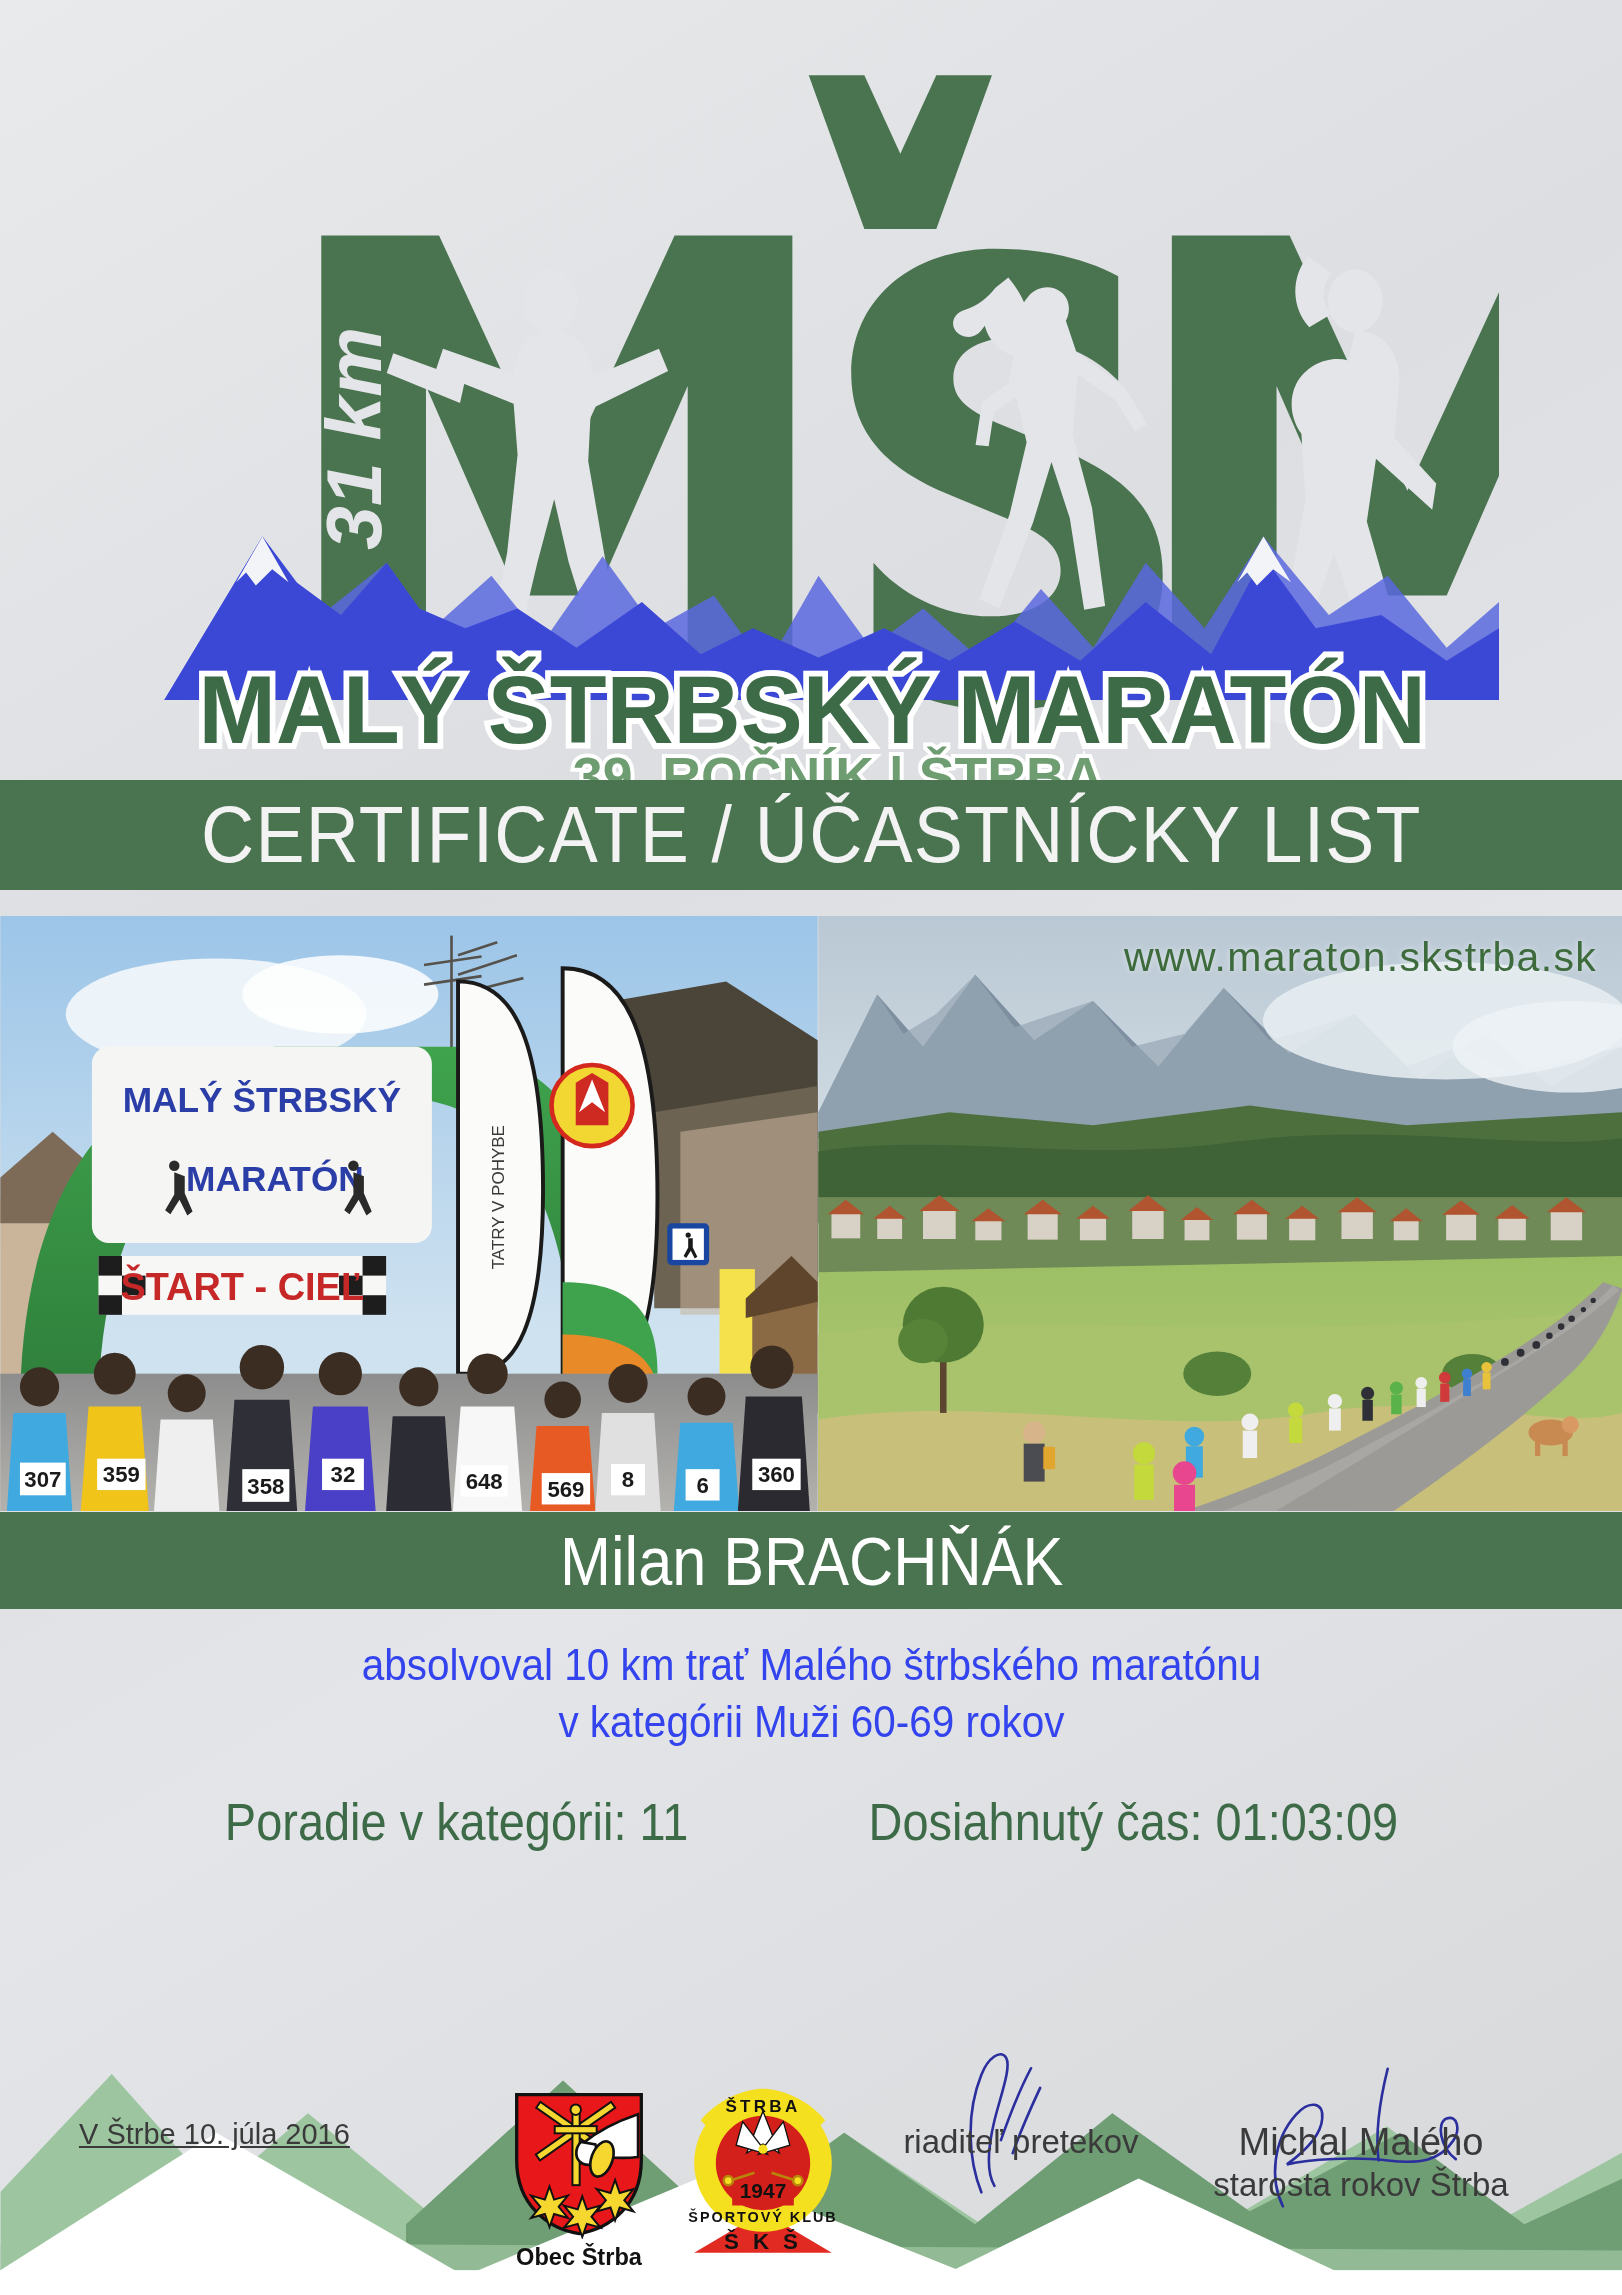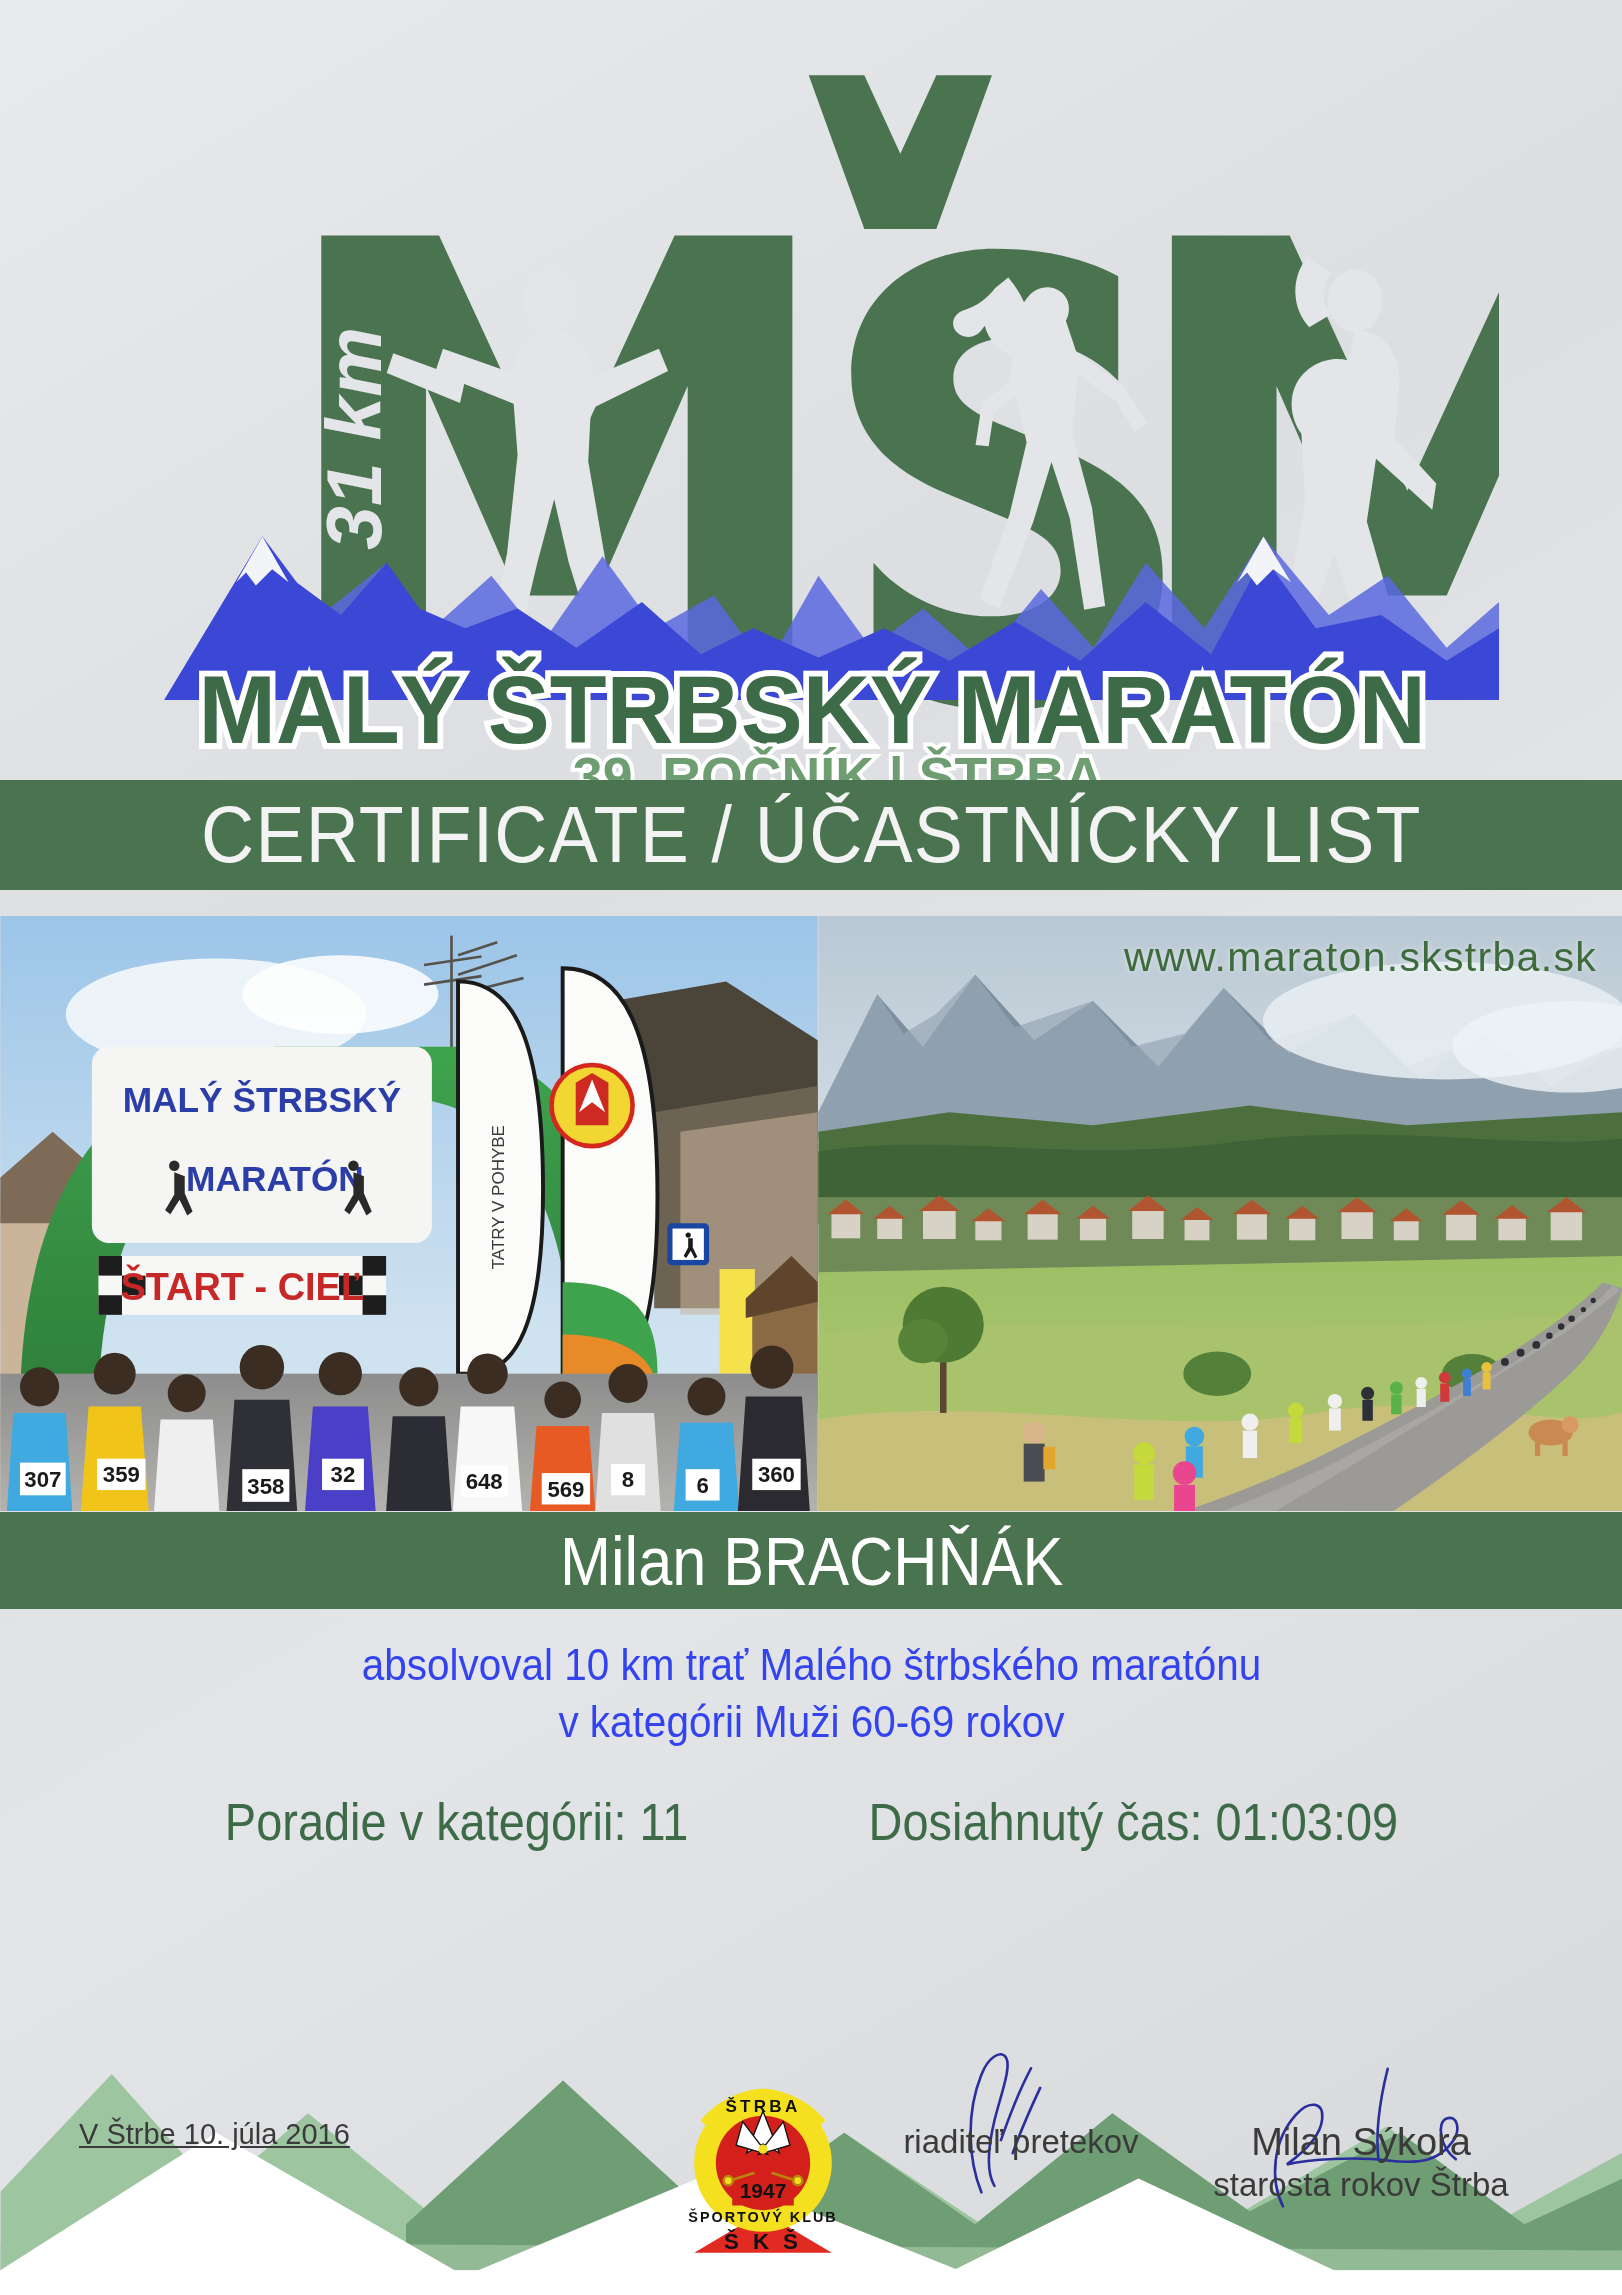--- a/index.html
+++ b/index.html
@@ -456,20 +456,44 @@
     <path d="M-60,578 L330,330 L760,578 Z" fill="#ffffff"></path>
     <path d="M640,578 L1090,390 L1560,578 Z" fill="#ffffff"></path>
     <path d="M1380,578 L1740,400 L2120,578 Z" fill="#ffffff"></path>
     <rect x="0" y="540" width="2480" height="38" fill="#ffffff"></rect>
   </svg>
 
   <div class="footer">
 
     <div class="date-text">V Štrbe 10. júla 2016</div>
 
+    <div class="emblem" style="left:497px;top:-26px;width:164px;">
+      <svg width="164" height="151" viewBox="0 0 250 230">
+        <path d="M30,10 L220,10 L220,110 C220,180 170,215 125,222 C80,215 30,180 30,110 Z" fill="#e8171a" stroke="#111" stroke-width="5"></path>
+
+        <g stroke="#111" stroke-width="3" fill="#f5d730">
+          <rect x="50" y="60" width="140" height="11" transform="rotate(35 120 66)"></rect>
+          <rect x="50" y="60" width="140" height="11" transform="rotate(-35 120 66)"></rect>
+          <rect x="115" y="28" width="11" height="120"></rect>
+          <rect x="88" y="58" width="64" height="11"></rect>
+          <circle cx="120" cy="33" r="8"></circle>
+        </g>
+
+        <path d="M130,85 C160,60 200,45 215,40 L215,105 C190,108 160,105 140,100 Z" fill="#ffffff" stroke="#111" stroke-width="4"></path>
+        <path d="M128,82 C120,90 118,104 126,112 C134,120 150,118 156,110 L150,86 Z" fill="#ffffff" stroke="#111" stroke-width="4"></path>
+        <ellipse cx="160" cy="108" rx="16" ry="28" fill="#f5d730" stroke="#111" stroke-width="4" transform="rotate(20 160 108)"></ellipse>
+
+        <g fill="#f5d730" stroke="#111" stroke-width="3">
+          <path d="M80,150 l7,20 l21,-6 l-14,17 l14,17 l-21,-6 l-7,20 l-7,-20 l-21,6 l14,-17 l-14,-17 l21,6 Z"></path>
+          <path d="M130,165 l7,20 l21,-6 l-14,17 l14,17 l-21,-6 l-7,20 l-7,-20 l-21,6 l14,-17 l-14,-17 l21,6 Z"></path>
+          <path d="M180,140 l7,20 l21,-6 l-14,17 l14,17 l-21,-6 l-7,20 l-7,-20 l-21,6 l14,-17 l-14,-17 l21,6 Z"></path>
+        </g>
+      </svg>
+      <div class="emblem-label">Obec Štrba</div>
+    </div>
 
     <div class="emblem" style="left:681px;top:-33px;width:164px;">
       <svg width="164" height="177" viewBox="0 0 250 270">
         <path d="M125,200 L230,262 L20,262 Z" fill="#e02a22"></path>
         <circle cx="125" cy="125" r="105" fill="#f5e020"></circle>
         <path d="M30,60 C60,25 100,12 125,12 C150,12 190,25 220,60 L190,92 C165,66 145,56 125,56 C105,56 85,66 60,92 Z" fill="#f5e020"></path>
         <circle cx="125" cy="125" r="72" fill="#d4201a"></circle>
         <path d="M78,78 L172,78 L172,190 L78,190 Z" fill="#d4201a"></path>
 
         <g fill="#ffffff" stroke="#111" stroke-width="2">
@@ -499,19 +523,19 @@
     <div class="sig-block" style="left:838px;top:6.5px;">
       <div class="sig-role">riaditeľ pretekov</div>
     </div>
 
     <svg class="sig-ink" style="left:1224px;top:-65px;" width="275" height="164" viewBox="0 0 420 250">
       <path d="M90,240 C70,200 74,140 110,100 C130,78 152,80 150,106 C148,134 118,160 96,176
                C130,168 200,164 250,170 C300,176 330,170 350,140 C362,122 356,100 340,106 C324,112 330,150 354,168
                M250,30 C240,70 230,120 236,170" stroke="#2b2f9e" stroke-width="4" fill="none" stroke-linecap="round"></path>
     </svg>
     <div class="sig-block" style="left:1178px;top:6.5px;">
-      <div class="sig-name">Milan Sýkora</div>
+      <div class="sig-name">Michal Malého</div>
       <div class="sig-role">starosta rokov Štrba</div>
     </div>
 
   </div>
 </div>
 
 
 </body></html>

